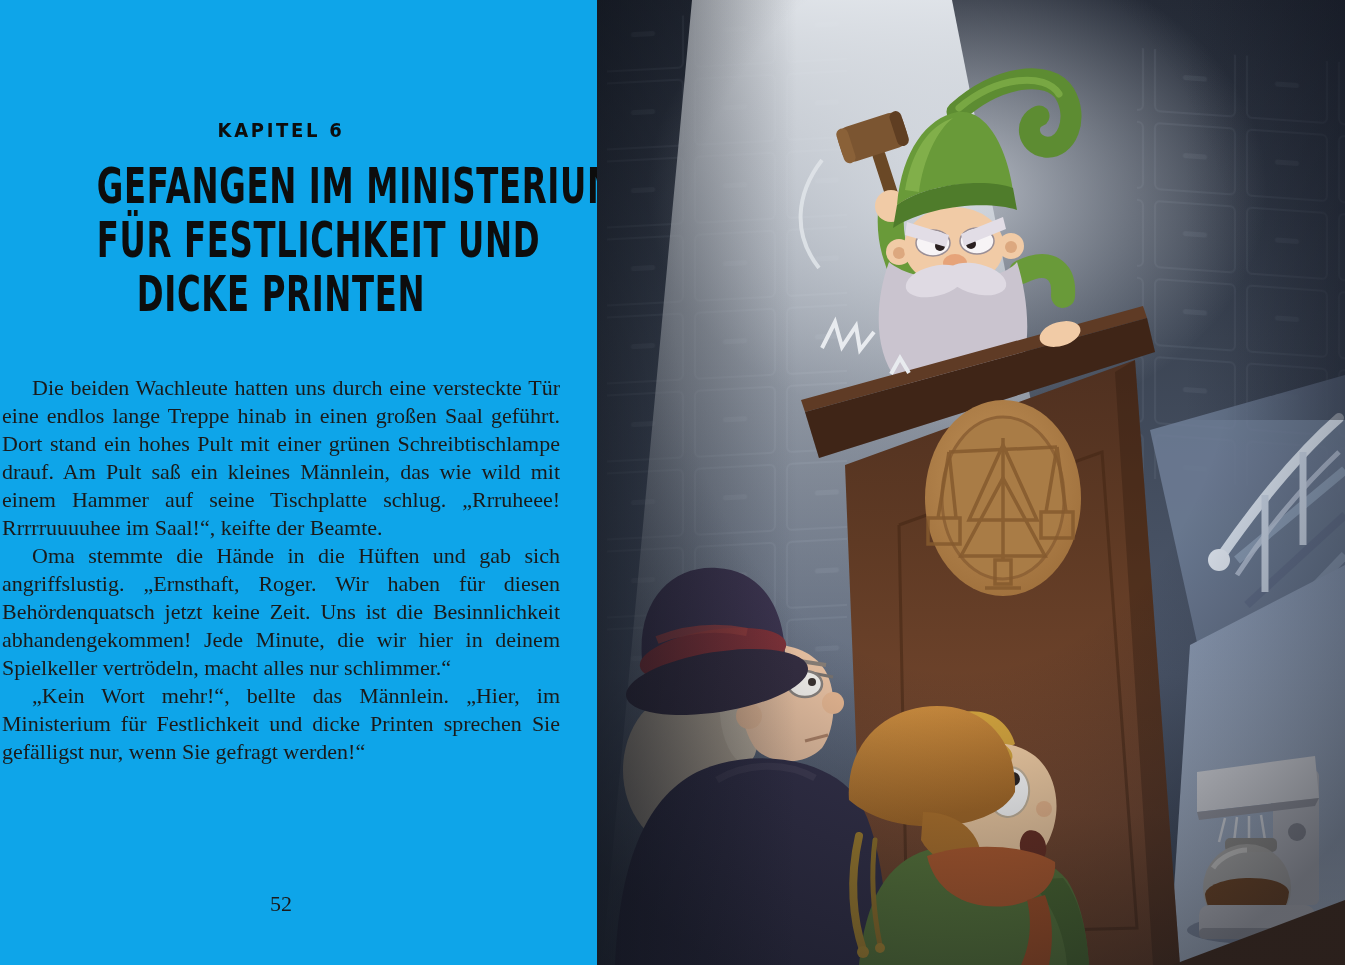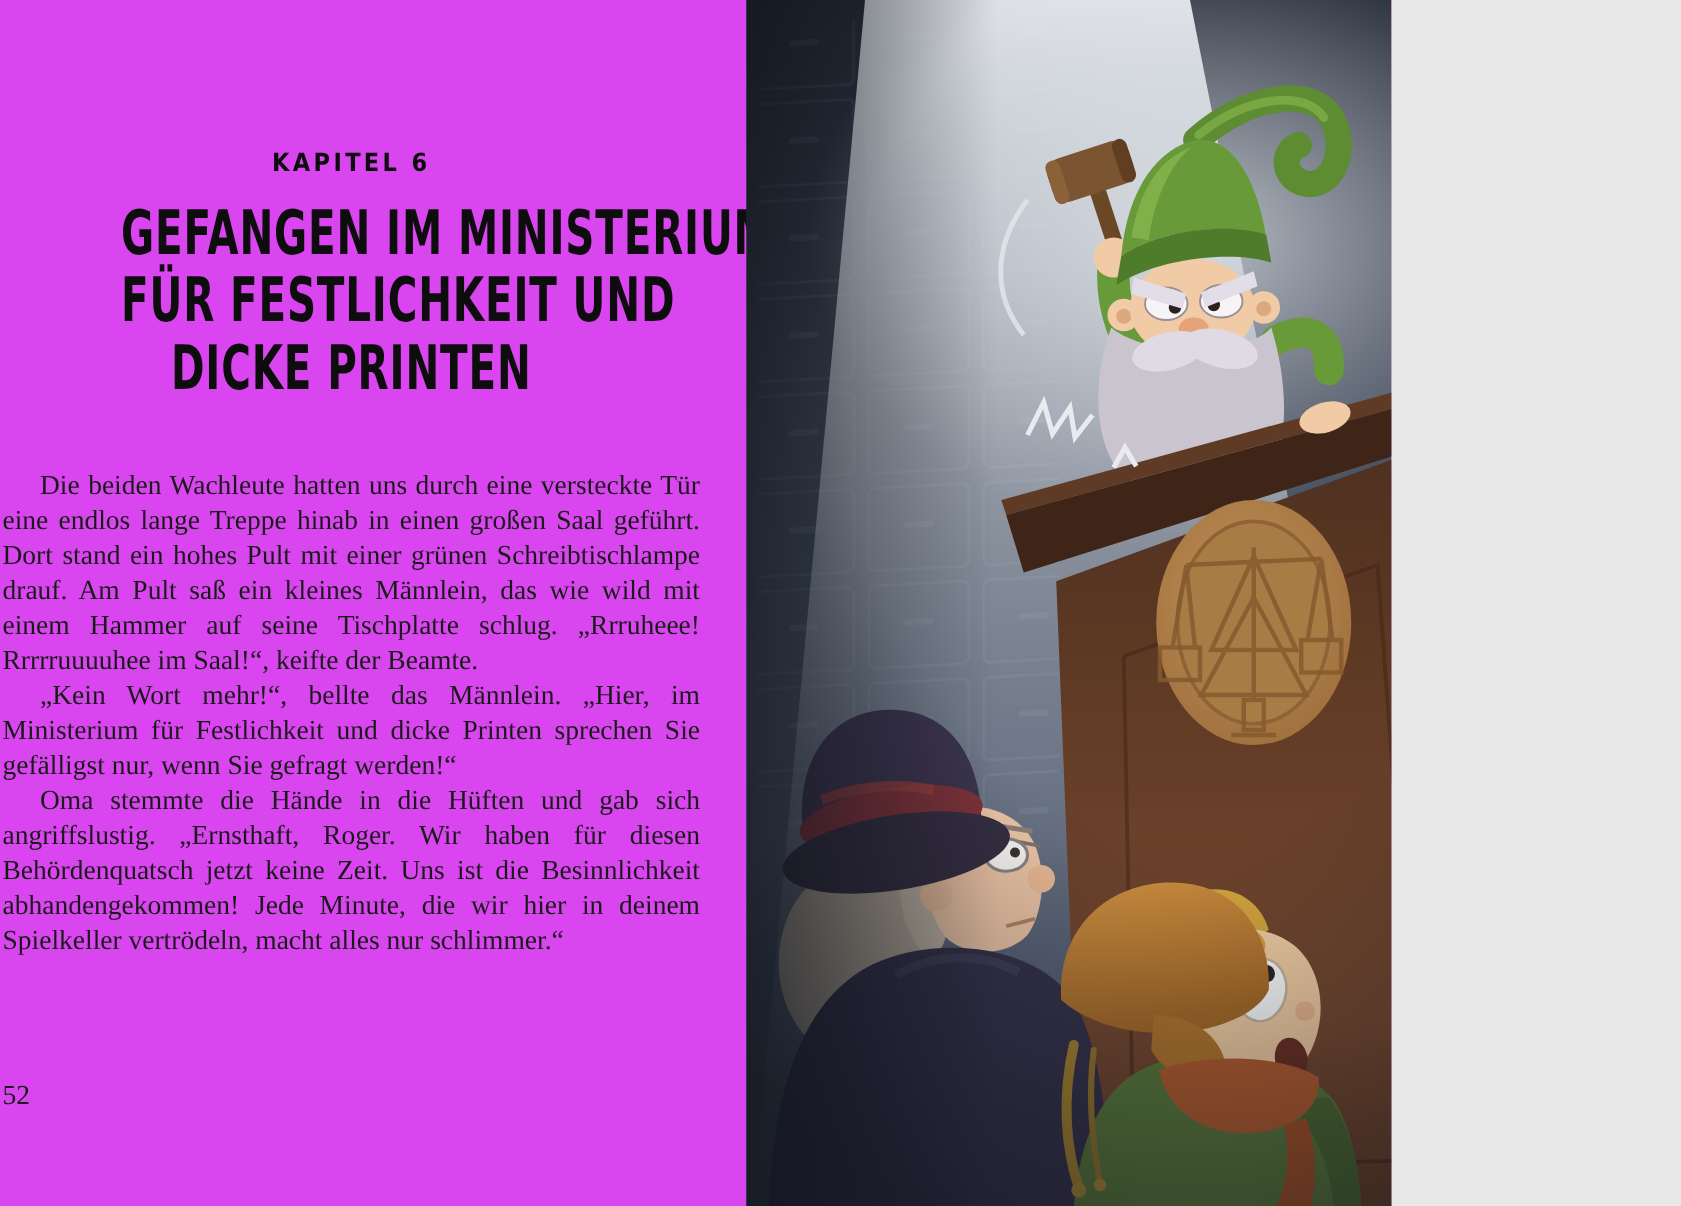--- a/index.html
+++ b/index.html
@@ -1,60 +1,60 @@
 <!DOCTYPE html>
 <html><head>
 <meta charset="utf-8">
 <style>
   html,body{margin:0;padding:0;background:#e8e8e8;}
   .screenshot{
-    position:relative;width:1113px;height:965px;background:#d946ef;
+    position:relative;width:1345px;height:965px;background:#0ea5e9;
     overflow:hidden;font-family:"Liberation Serif",serif;color:#141414;
   }
   
   .text-col{position:absolute;left:2px;top:0;width:558px;height:965px;}
   .kicker{
     margin-top:118px;text-align:center;
     font-family:"DejaVu Sans",sans-serif;font-weight:800;
     font-size:20px;letter-spacing:3px;color:#0d0d0d;
     transform:scaleX(.9);
   }
   .chapter-title{margin-top:18px;text-align:center;color:#0d0d0d;}
   .chapter-title .tline{
     font-family:"DejaVu Sans",sans-serif;font-weight:800;
     font-size:49px;line-height:54px;letter-spacing:1px;
     transform:scaleX(.66);transform-origin:50% 50%;
     white-space:nowrap;
   }
   .body-text{margin-top:52px;font-size:22px;line-height:28px;text-align:justify;color:#1a1a1a;}
   .body-text p{margin:0;text-indent:30px;}
   .page-number{
-    position:absolute;top:863px;left:0;width:100%;
-    text-align:left;font-size:22px;color:#1a1a1a;
+    position:absolute;top:891px;left:0;width:100%;
+    text-align:center;font-size:22px;color:#1a1a1a;
   }
   
   .illustration{position:absolute;left:597px;top:0;width:748px;height:965px;}
   .illustration svg{display:block;width:100%;height:100%;}
 </style>
 </head>
 <body>
 
 <div class="screenshot">
 
   <div class="text-col">
     <div class="kicker">KAPITEL 6</div>
     <div class="chapter-title">
       <div class="tline">GEFANGEN IM MINISTERIUM</div>
       <div class="tline">FÜR FESTLICHKEIT UND</div>
       <div class="tline">DICKE PRINTEN</div>
     </div>
     <div class="body-text">
       <p>Die beiden Wachleute hatten uns durch eine versteckte Tür eine endlos lange Treppe hinab in einen großen Saal geführt. Dort stand ein hohes Pult mit einer grünen Schreibtischlampe drauf. Am Pult saß ein kleines Männlein, das wie wild mit einem Hammer auf seine Tischplatte schlug. „Rrruheee! Rrrrruuuuhee im Saal!“, keifte der Beamte.</p>
+      <p>Oma stemmte die Hände in die Hüften und gab sich angriffslustig. „Ernsthaft, Roger. Wir haben für diesen Behördenquatsch jetzt keine Zeit. Uns ist die Besinnlichkeit abhandengekommen! Jede Minute, die wir hier in deinem Spielkeller vertrödeln, macht alles nur schlimmer.“</p>
       <p>„Kein Wort mehr!“, bellte das Männlein. „Hier, im Ministerium für Festlichkeit und dicke Printen sprechen Sie gefälligst nur, wenn Sie gefragt werden!“</p>
-      <p>Oma stemmte die Hände in die Hüften und gab sich angriffslustig. „Ernsthaft, Roger. Wir haben für diesen Behördenquatsch jetzt keine Zeit. Uns ist die Besinnlichkeit abhandengekommen! Jede Minute, die wir hier in deinem Spielkeller vertrödeln, macht alles nur schlimmer.“</p>
     </div>
     <div class="page-number">52</div>
   </div>
 
   <div class="illustration">
     <svg viewBox="0 0 748 965" preserveAspectRatio="none">
       <defs>
         <linearGradient id="wallGrad" x1="0" y1="0" x2="0" y2="1">
           <stop offset="0" stop-color="#262c38"></stop>
           <stop offset="0.35" stop-color="#3c4554"></stop>

